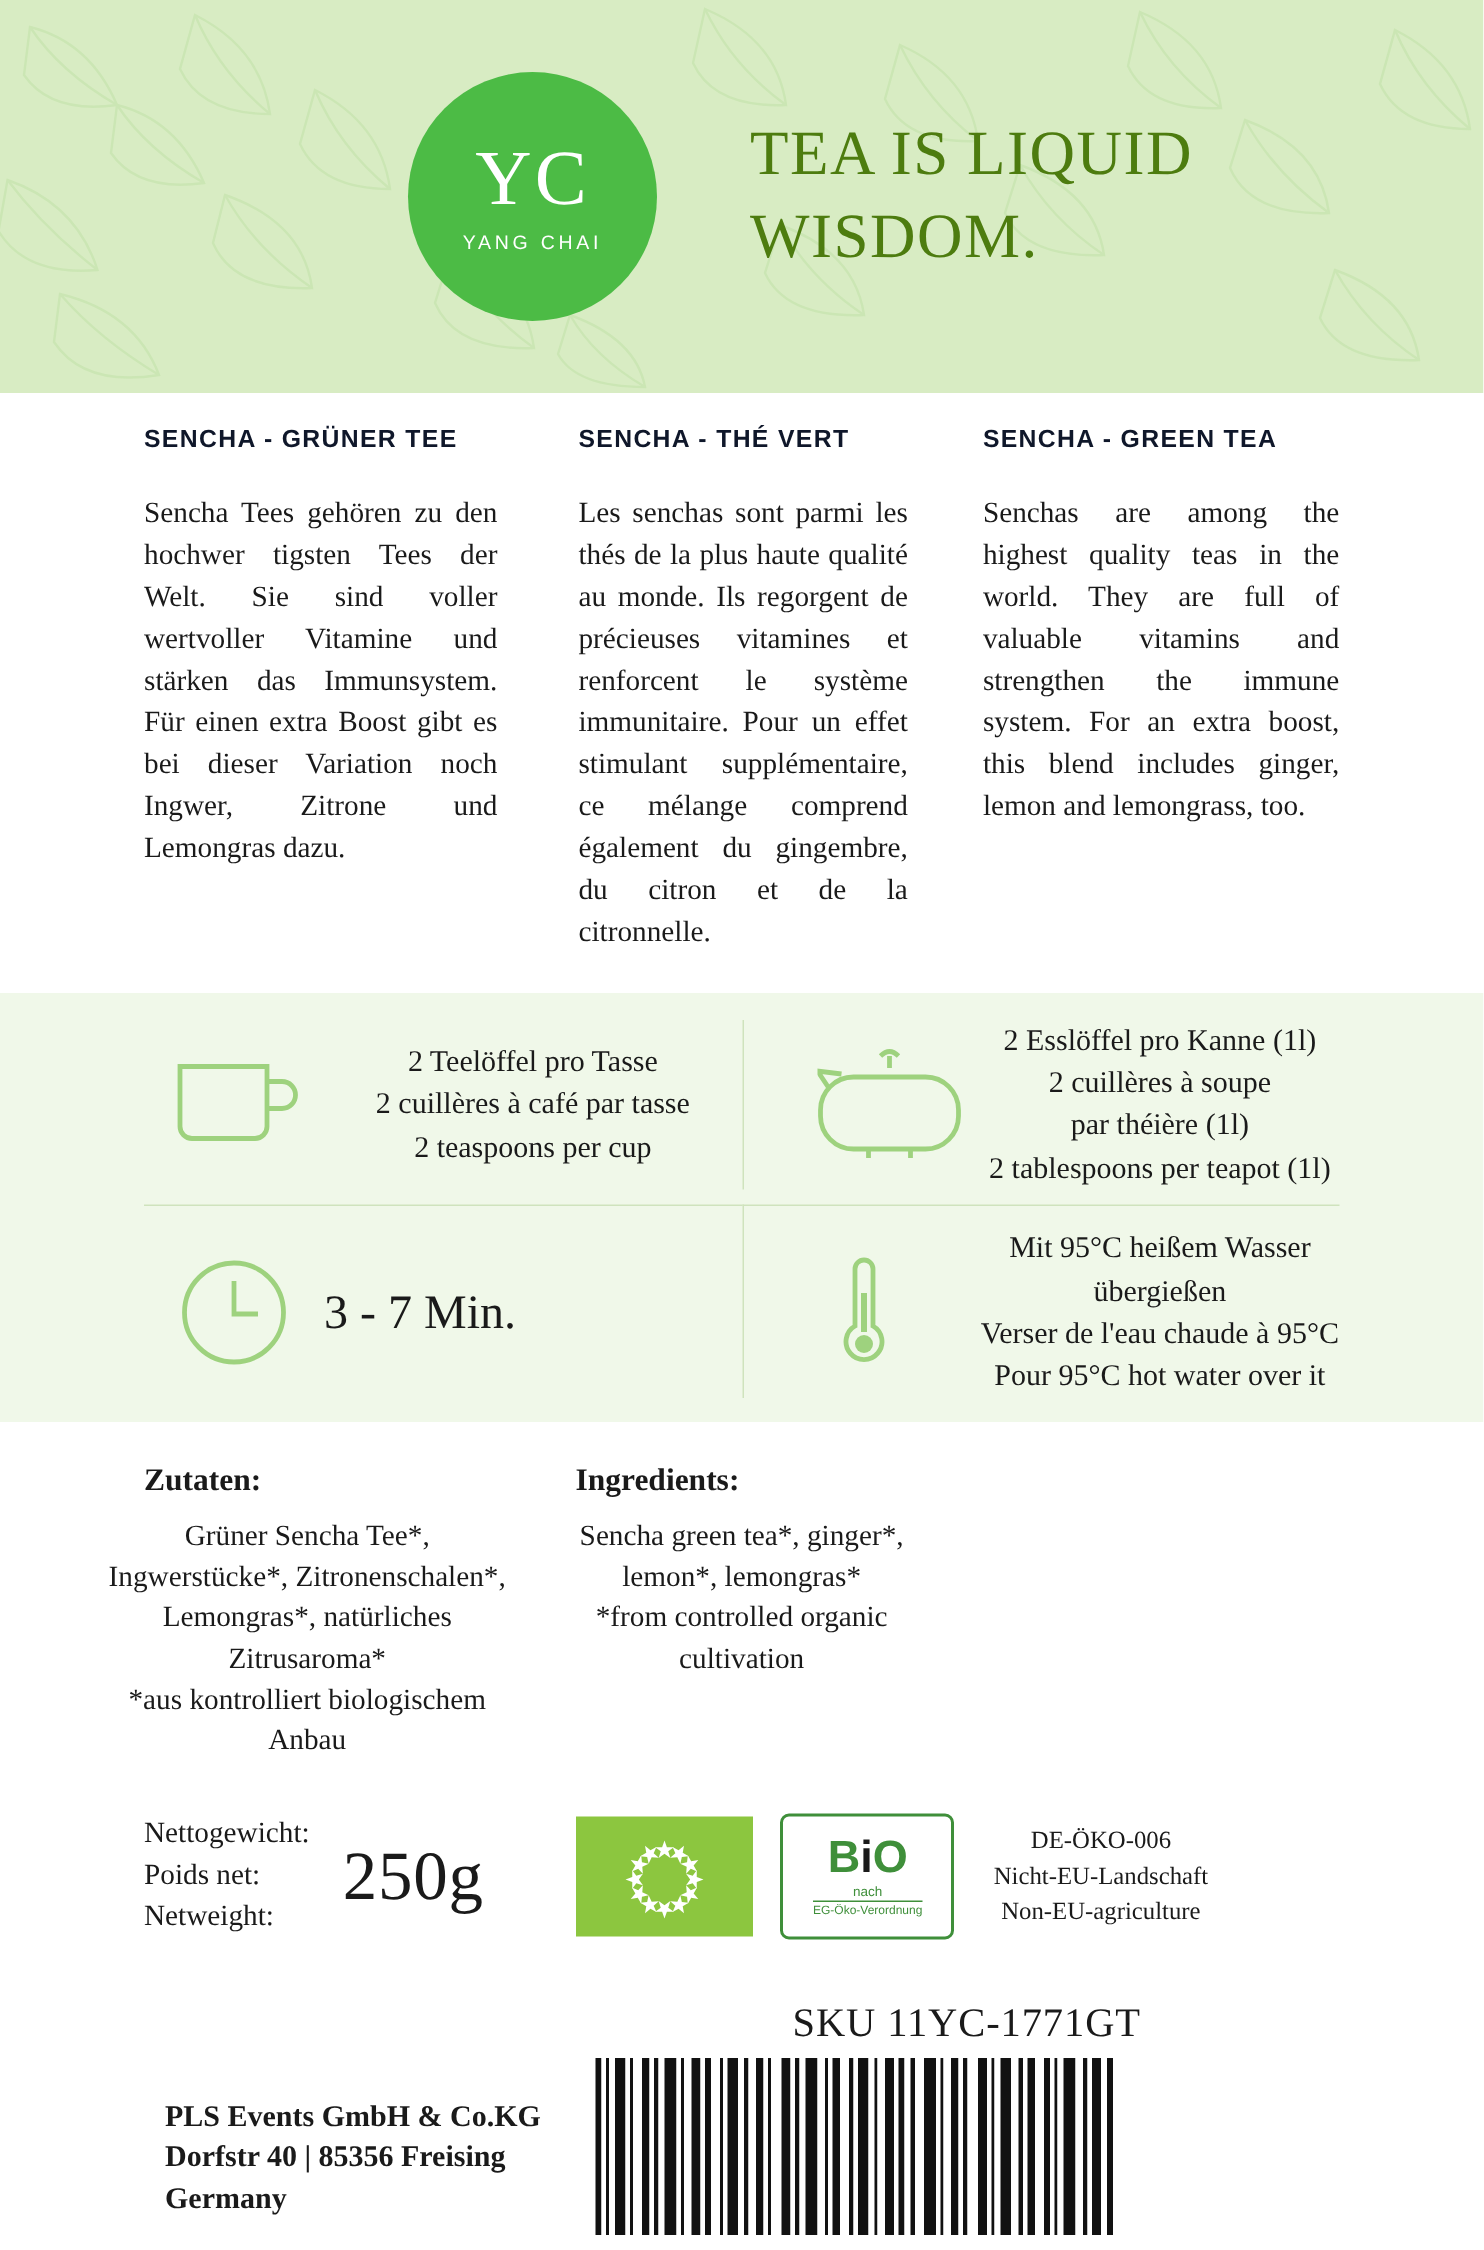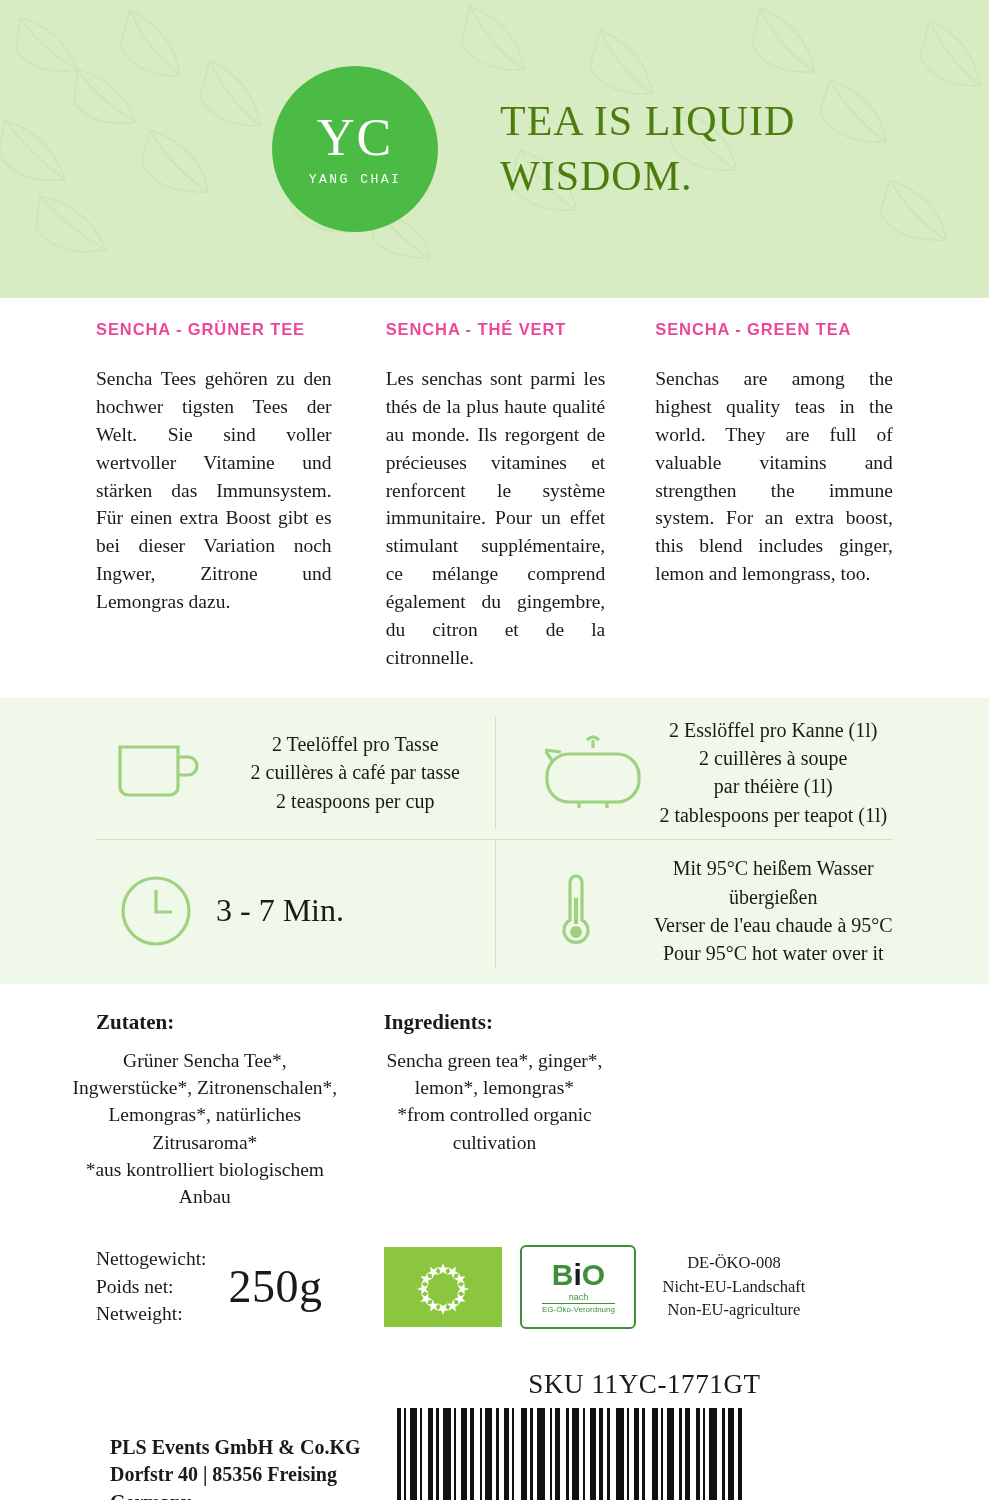--- a/index.html
+++ b/index.html
@@ -17,21 +17,21 @@
   .page {
     position: relative;
     width: 989px;
     height: 1500px;
     background: #ffffff;
   }
 
   
   .header {
     position: relative;
-    height: 298px;
+    height: 262px;
     background: #d8ecc3;
     overflow: hidden;
   }
   .header-leaves {
     position: absolute;
     inset: 0;
     opacity: 0.45;
   }
   .header-inner {
     position: relative;
@@ -55,21 +55,21 @@
   .logo-yc {
     color: #ffffff;
     font-family: "Liberation Serif", serif;
     font-size: 52px;
     letter-spacing: 2px;
     line-height: 1;
     font-weight: 400;
   }
   .logo-sub {
     color: #ffffff;
-    font-family: Liberation Mono, monospace;
+    font-family: Liberation Sans, sans-serif;
     font-size: 13px;
     letter-spacing: 2.5px;
     margin-top: 8px;
   }
   .header-title {
     margin-left: 62px;
     font-family: "Liberation Serif", serif;
     font-size: 42px;
     line-height: 1.32;
     letter-spacing: 1px;
@@ -89,21 +89,21 @@
     gap: 0;
   }
   .desc-col {
     width: 33.33%;
     box-sizing: border-box;
     padding-right: 30px;
   }
   .desc-col:nth-child(2) { padding-left: 24px; padding-right: 22px; }
   .desc-col:nth-child(3) { padding-left: 28px; padding-right: 0; }
   .desc-head {
-    color: #ec4899;
+    color: #0f172a;
     font-family: "Liberation Sans", sans-serif;
     font-size: 16.5px;
     letter-spacing: 0.9px;
     font-weight: 700;
     margin-bottom: 26px;
     white-space: nowrap;
   }
   .desc-body {
     font-family: "Liberation Serif", serif;
     font-size: 19.5px;
@@ -484,21 +484,21 @@
           </g>
         </svg>
       </div>
 
       <div class="bio-badge">
         <div class="bio-word"><span>B<span class="o">i</span>O</span></div>
         <div class="bio-sub1">nach</div>
         <div class="bio-sub2">EG-Öko-Verordnung</div>
       </div>
 
-      <div class="cert-text" style="white-space:pre-line;">DE-ÖKO-008
+      <div class="cert-text" style="white-space:pre-line;">DE-ÖKO-006
 Nicht-EU-Landschaft
 Non-EU-agriculture</div>
     </div>
   </div>
 
   <div class="sku-line">SKU 11YC-1771GT</div>
 
   <div class="footer-band">
     <div>
       <div class="company">

